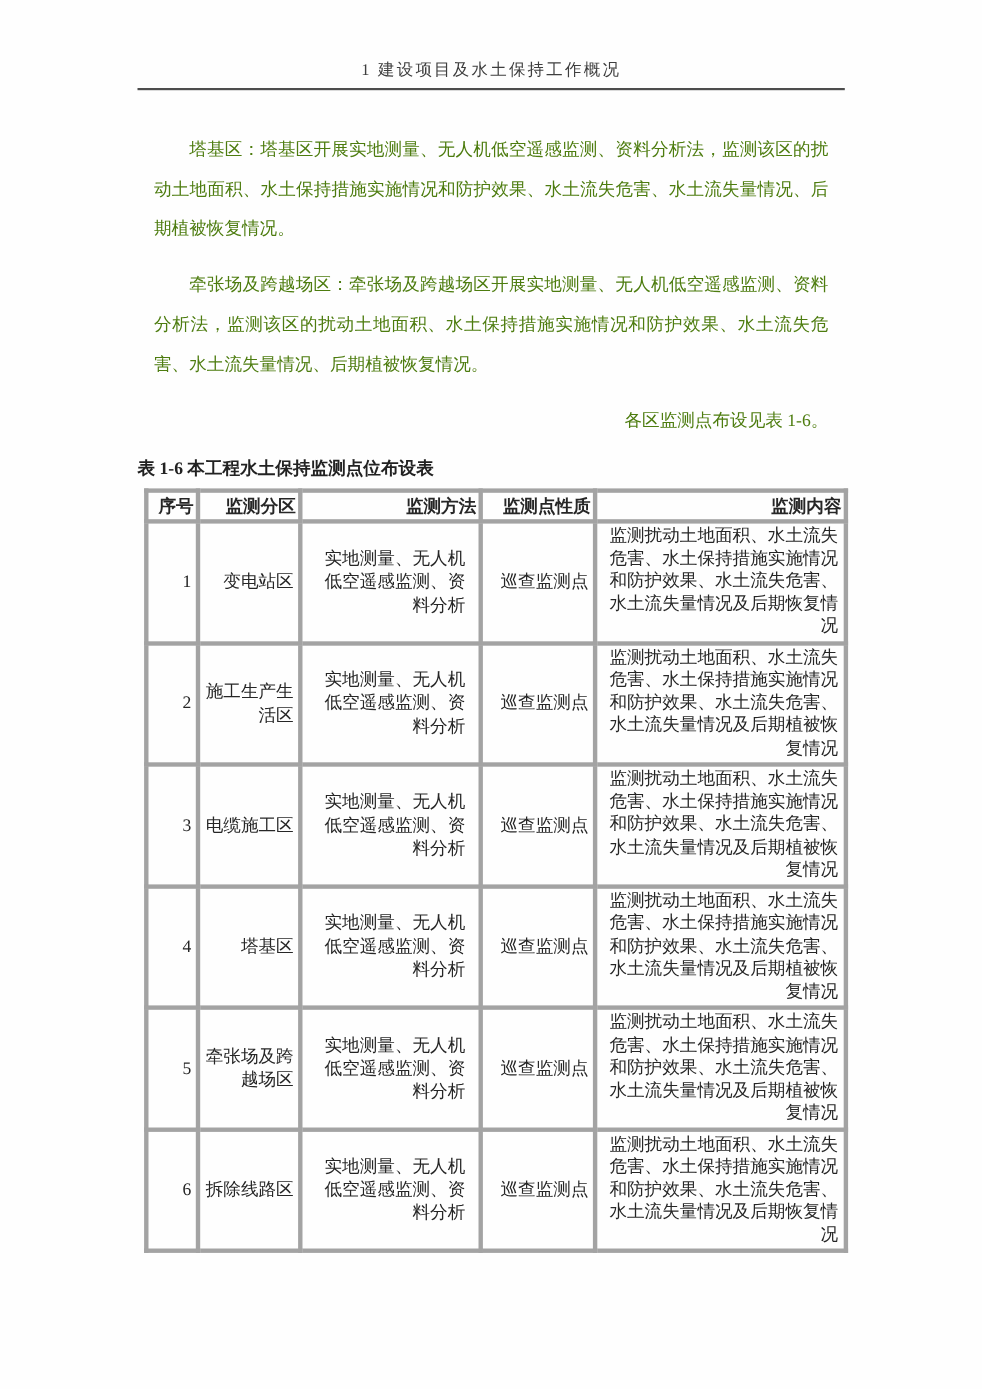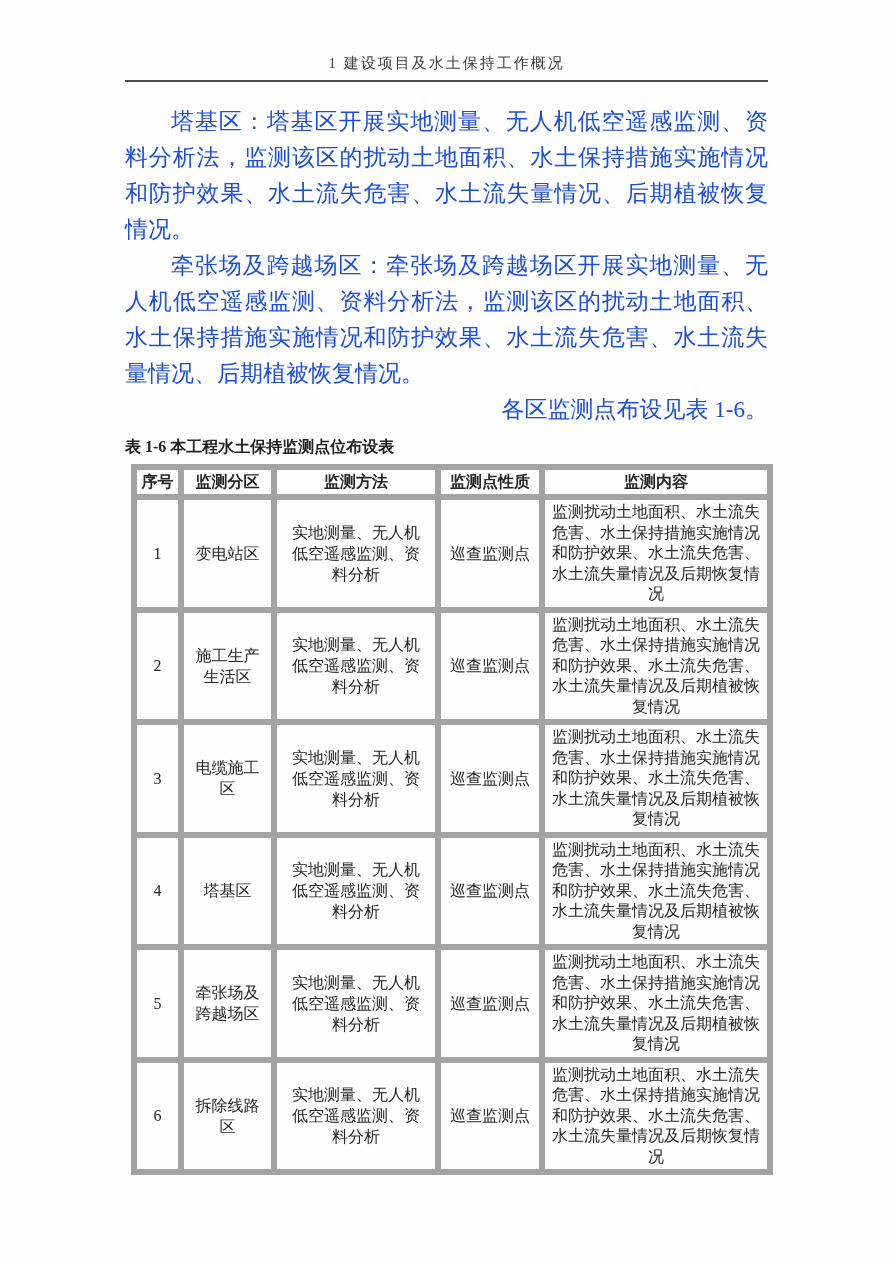--- a/index.html
+++ b/index.html
@@ -35,26 +35,26 @@
   }
 
   
   .content {
     position: absolute;
     top: 104px;
     left: 125px;
     width: 643px;
   }
   .body-par {
-    margin: 0;
-    font-size: 23px;
+    margin: 15px;
+    font-size: 16px;
     line-height: 36px;
     text-align: justify;
     text-indent: 2em;
-    color: #1d4ed8;
+    color: #4d7c0f;
   }
   .body-par.short {
     text-align: right;
   }
 
   
   .table-caption {
     margin: 8px 0 6px 0;
     font-weight: bold;
     font-size: 16px;
@@ -62,22 +62,22 @@
     color: #222222;
   }
   table.points-table {
     table-layout: fixed;
     border-collapse: collapse;
     width: 636px;
     margin-left: 6px;
   }
   .points-table th,
   .points-table td {
-    border: 6px solid #a3a3a3;
-    text-align: center;
+    border: 4px solid #a3a3a3;
+    text-align: right;
     vertical-align: middle;
     padding: 2px 4px;
     overflow: hidden;
     color: #262626;
   }
   .points-table thead th {
     height: 22px;
     font-size: 16px;
     font-weight: bold;
     padding: 1px 2px;

